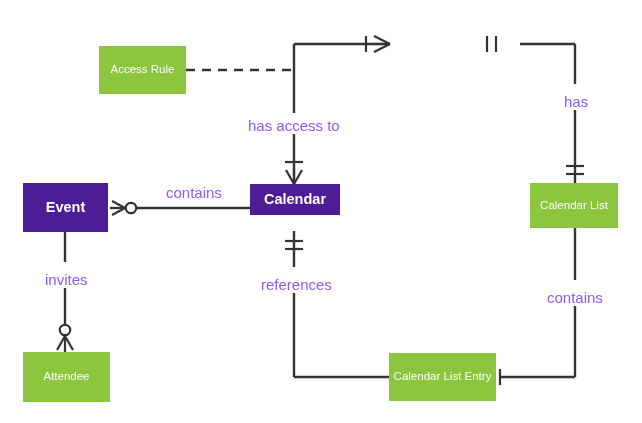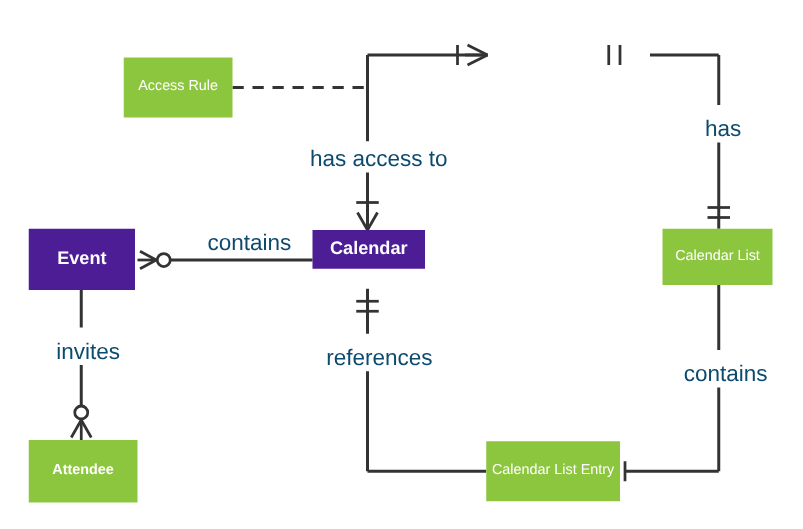--- a/index.html
+++ b/index.html
@@ -49,27 +49,27 @@
                  font-size: 14.5px; font-weight: bold; }
   .ent-access  { left: 99px;  top: 46px;  width: 87px;  height: 48px;
                  font-size: 11.5px; font-weight: normal; }
   .ent-user    { left: 390px; top: 20px;  width: 86px;  height: 44px;
                  font-size: 11.5px; font-weight: normal; }
   .ent-callist { left: 530px; top: 183px; width: 88px;  height: 45px;
                  font-size: 11.5px; font-weight: normal; }
   .ent-clentry { left: 389px; top: 353px; width: 107px;  height: 48px;
                  font-size: 11.5px; font-weight: normal; }
   .ent-attendee{ left: 23px;  top: 352px; width: 87px;  height: 50px;
-                 font-size: 11.5px; font-weight: bold; }
+                 font-size: 11.5px; font-weight: normal; }
 
   .edge-label {
     position: absolute;
-    color: #0c4a6e;
+    color: #8b5cf6;
     font-family: "Liberation Sans", sans-serif;
-    font-size: 18px;
+    font-size: 15px;
     background: #ffffff;
     white-space: nowrap;
     z-index: 2;
     user-select: none;
     padding: 0 3px;
   }
   .lbl-has-access { left: 245px; top: 117px; }
   .lbl-contains1  { left: 163px; top: 184px; }
   .lbl-invites    { left: 42px;  top: 271px; }
   .lbl-references { left: 258px; top: 276px; }

